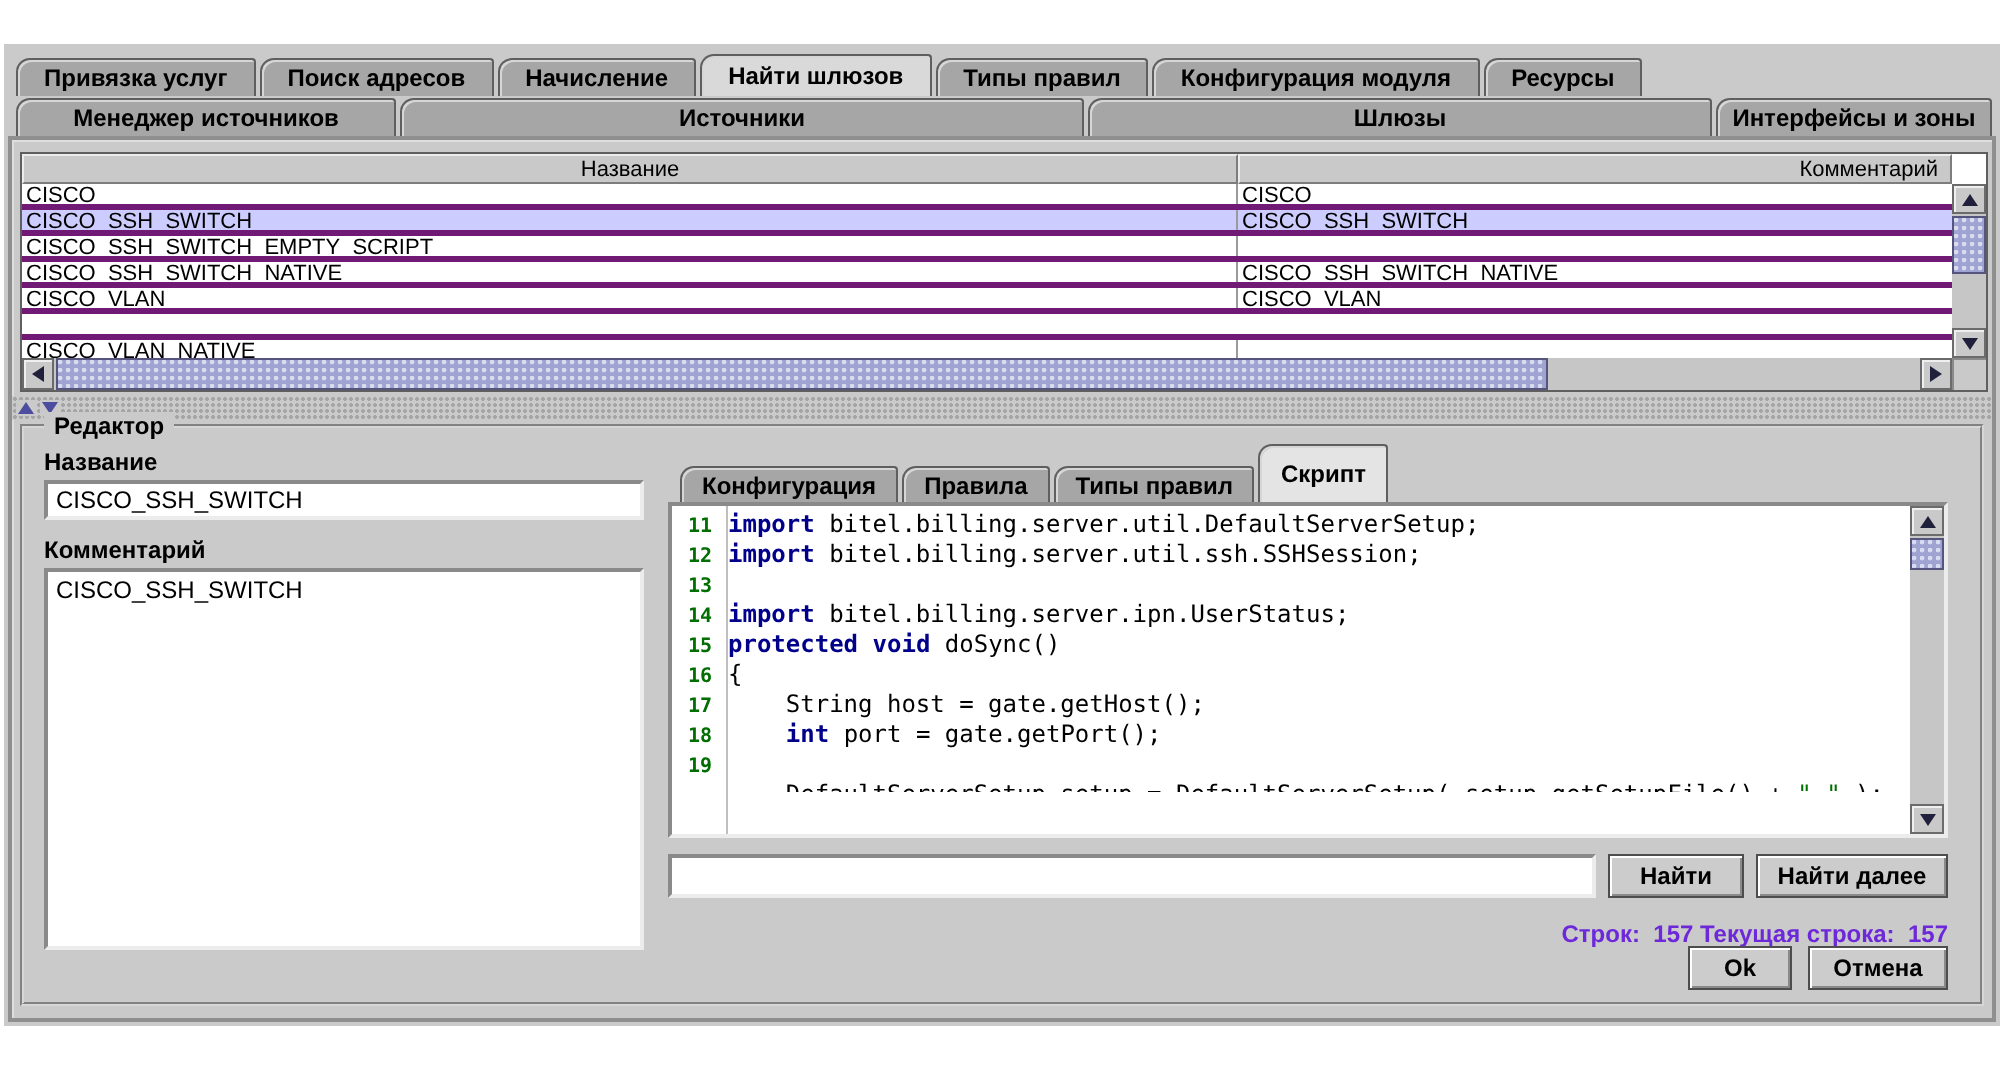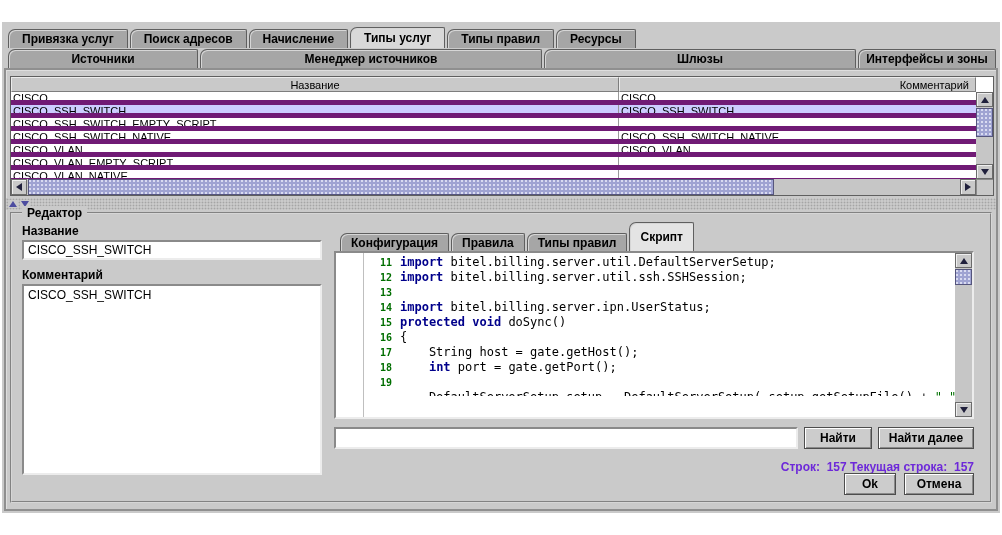--- a/index.html
+++ b/index.html
@@ -28,21 +28,21 @@
 
   
   .table-widget{position:absolute;left:4px;top:6px;width:984px;height:120px;
     border:1px solid #5f5f5f;background:#ffffff;box-sizing:border-box;}
   .thead{position:absolute;left:0;top:0;right:17px;height:15px;display:flex;}
   .th{background:#c9c9c9;border:1px solid;border-color:#ececec #7d7d7d #7d7d7d #ececec;
     font-size:11px;color:#000;display:flex;align-items:center;box-sizing:border-box;height:15px;}
   .th-name{width:608px;justify-content:center;}
   .th-comment{flex:1;justify-content:flex-end;padding-right:6px;}
   .tbody{position:absolute;left:0;top:15px;right:17px;bottom:16px;overflow:hidden;background:#fff;}
-  .trow{display:flex;height:13px;border-bottom:5px solid #701a75;box-sizing:border-box;background:#fff;cursor:default;}
+  .trow{display:flex;height:13px;border-bottom:3px solid #701a75;box-sizing:border-box;background:#fff;cursor:default;}
   .trow.sel{background:#ccccff;}
   .tcell{font-size:11px;color:#000;line-height:12px;white-space:nowrap;overflow:hidden;box-sizing:border-box;padding-left:2px;}
   .tcell.c1{width:608px;border-right:1px solid #9a9a9a;}
   .tcell.c2{flex:1;}
 
   
   .sb-track{background:#c6c6c6;}
   .sbtn{position:absolute;background:#c9c9c9;border:1px solid #6b6b6b;box-shadow:inset 1px 1px 0 #efefef;
     box-sizing:border-box;display:flex;align-items:center;justify-content:center;cursor:default;}
   .tri{width:0;height:0;}
@@ -82,21 +82,21 @@
   .rightcol{position:absolute;left:322px;right:16px;top:8px;bottom:2px;}
   .tabrow3{position:absolute;left:6px;right:0;top:10px;height:19px;display:flex;align-items:flex-end;}
   .tabrow3 .tab{height:18px;font-size:12px;padding:0 10px;}
   .tabrow3 .tab.sel{background:#e4e4e4;height:29px;}
 
   
   .codearea{position:absolute;left:0;right:0;top:29px;height:168px;background:#fff;
     border:2px solid;border-color:#8a8a8a #ececec #ececec #8a8a8a;box-sizing:border-box;overflow:hidden;}
   .code-scrollpane{position:absolute;left:0;top:0;right:17px;bottom:0;overflow:hidden;padding-top:2px;cursor:text;}
   .gutter-sep{position:absolute;left:27px;top:0;bottom:0;width:1px;background:#bfbfbf;}
-  .code-line{height:15px;line-height:15px;white-space:pre;font-family:"DejaVu Sans Mono","Liberation Mono",monospace;font-size:12px;color:#000;margin-left:36px;}
+  .code-line{height:15px;line-height:15px;white-space:pre;font-family:"DejaVu Sans Mono","Liberation Mono",monospace;font-size:12px;color:#000;}
   .code-line.partial{height:6px;overflow:hidden;}
   .ln{display:inline-block;width:20px;margin-right:8px;text-align:right;
     font-family:"DejaVu Sans Mono","Liberation Mono",monospace;font-size:10px;font-weight:bold;color:#006e00;}
   .kw{font-weight:bold;color:#00008b;}
   .str{color:#007000;}
   .code-vscroll{position:absolute;right:0;top:0;bottom:0;width:17px;}
   .code-vscroll .sb-track{position:absolute;inset:0;}
 
   
   .searchrow{position:absolute;left:0;right:0;top:205px;height:22px;display:flex;align-items:flex-end;}
@@ -116,27 +116,28 @@
 </head>
 <body>
 
 <div class="canvas">
   <div class="app">
 
     <div class="tabrow tabrow1" id="moduleTabs">
         <div class="tab">Привязка услуг</div>
         <div class="tab">Поиск адресов</div>
         <div class="tab">Начисление</div>
-        <div class="tab sel">Типы услуг</div>
+        <div class="tab sel">Найти шлюзов</div>
         <div class="tab">Типы правил</div>
+        <div class="tab">Конфигурация модуля</div>
         <div class="tab">Ресурсы</div>
       </div>
     <div class="tabrow tabrow2" id="sectionTabs">
+        <div class="tab">Менеджер источников</div>
         <div class="tab">Источники</div>
-        <div class="tab">Менеджер источников</div>
         <div class="tab">Шлюзы</div>
         <div class="tab">Интерфейсы и зоны</div>
       </div>
 
     <div class="content">
 
       <div class="table-widget">
         <div class="thead">
           <div class="th th-name">Название</div>
           <div class="th th-comment">Комментарий</div>
@@ -156,21 +157,20 @@
             </div>
             <div class="trow">
               <span class="tcell c1">CISCO_SSH_SWITCH_NATIVE</span>
               <span class="tcell c2">CISCO_SSH_SWITCH_NATIVE</span>
             </div>
             <div class="trow">
               <span class="tcell c1">CISCO_VLAN</span>
               <span class="tcell c2">CISCO_VLAN</span>
             </div>
             <div class="trow">
-              <span class="tcell c1">CISCO_VLAN_EMPTY_SCRIPT</span>
               <span class="tcell c2"></span>
             </div>
             <div class="trow">
               <span class="tcell c1">CISCO_VLAN_NATIVE</span>
               <span class="tcell c2"></span>
             </div>
           </div>
 
         <div class="vscroll">
           <div class="sb-track"></div>

